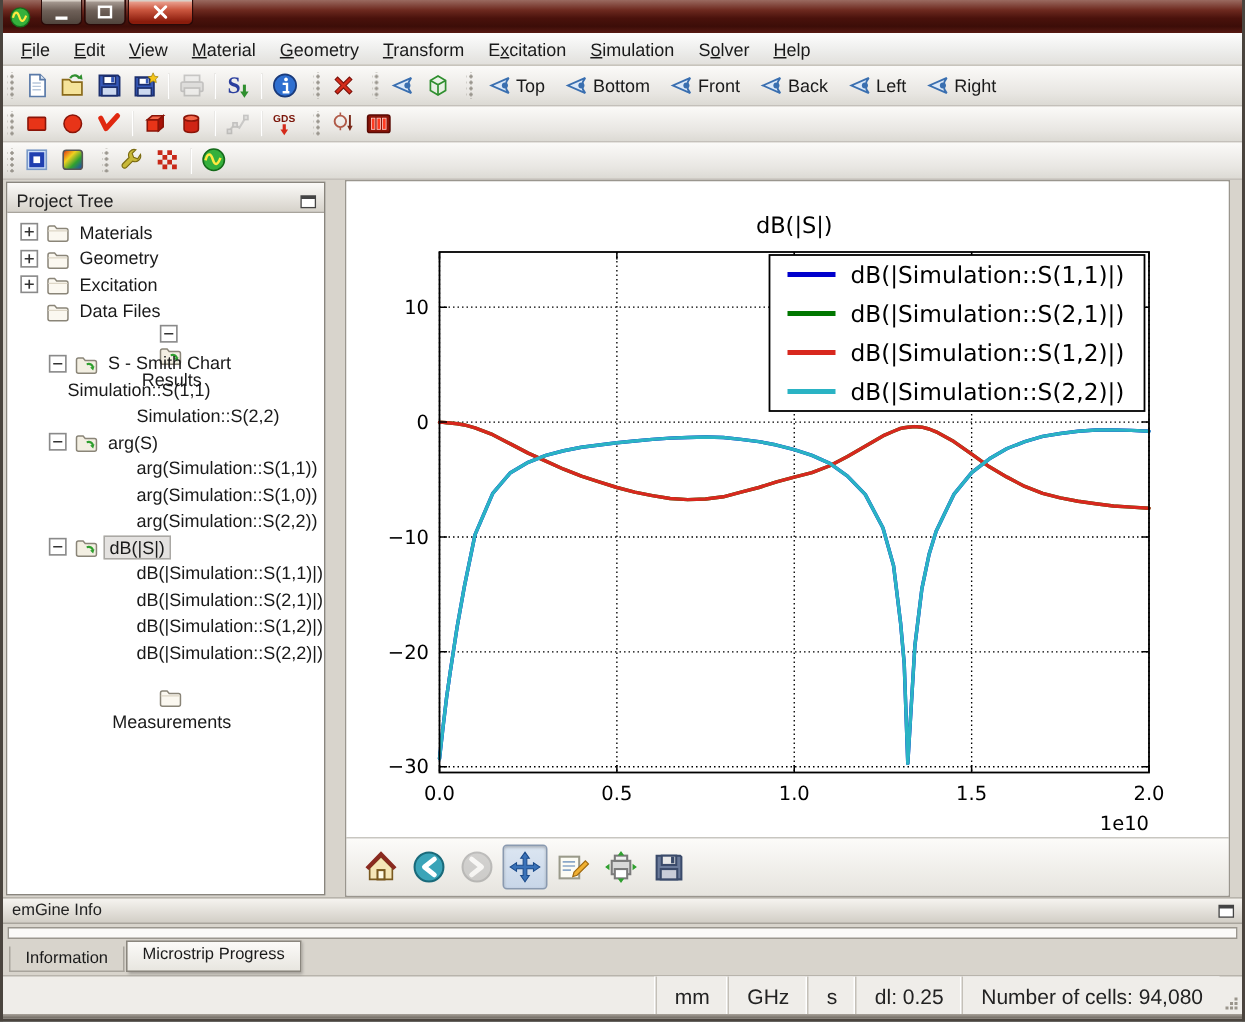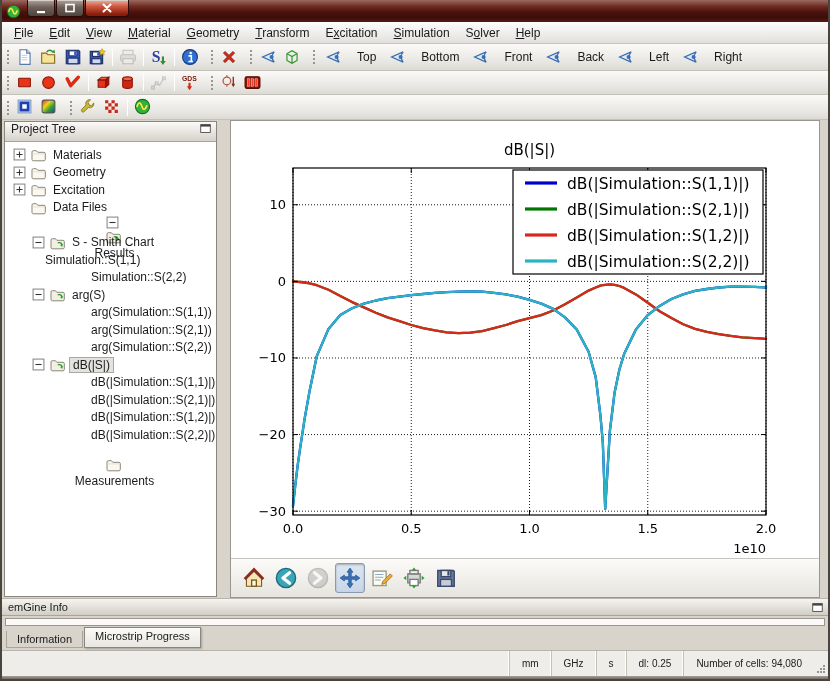--- a/index.html
+++ b/index.html
@@ -27,29 +27,29 @@
   .toolbar{display:flex;align-items:center;background:linear-gradient(to bottom,#fbfaf8,#e8e6e2 70%,#dcdad4);
     border-bottom:1px solid #c4c0ba;padding-left:2px;}
   .tb-row1{height:27px;} .tb-row2{height:24px;} .tb-row3{height:25px;}
   .tb-group{display:flex;align-items:center;height:100%;padding-right:6px;}
   .tb-grip{width:5px;height:70%;margin:0 3px 0 1px;
     background-image:radial-gradient(circle,#9a968e 1px,transparent 1.2px);background-size:4px 4px;background-position:1px 1px;}
   .tb-btn{width:24px;height:22px;display:flex;align-items:center;justify-content:center;border:1px solid transparent;border-radius:2px;}
   .tb-btn svg{width:17px;height:17px;display:block;}
   .tb-row1 .tb-btn svg{width:18px;height:18px;}
   .tb-btn.labeled{width:auto;padding:0 6px 0 4px;}
-  .tb-btn.labeled .tb-label{font-size:12px;color:#1a1a1a;margin-left:15px;}
+  .tb-btn.labeled .tb-label{font-size:12px;color:#1a1a1a;margin-left:2px;}
   .tb-btn.disabled{opacity:.42;filter:grayscale(1);}
   .tb-sep{width:1px;height:17px;background:#b4b0a8;border-right:1px solid #fff;margin:0 3px;}
   
   .main{display:flex;height:478px;background:#d8d4cc;}
   .tree-wrap{width:216px;padding:1px 1px 1px 2px;}
   .panel{border:1px solid #8a867e;background:#fff;height:100%;display:flex;flex-direction:column;}
   .panel-header{height:20px;background:linear-gradient(to bottom,#fbfaf8,#d6d2ca);border-bottom:1px solid #a8a49c;
-    display:flex;align-items:flex-start;font-size:12px;color:#222;padding:0 4px 0 6px;}
+    display:flex;align-items:flex-end;font-size:12px;color:#222;padding:0 4px 0 6px;}
   .panel-header .ph-label{flex:1;}
   .float-icon{width:13px;height:13px;}
   .tree-body{flex:1;overflow:hidden;padding-top:4px;background:#fff;}
   .tree-row{height:17.5px;display:flex;align-items:center;font-size:12px;color:#1a1a1a;white-space:nowrap;}
   .tree-exp{width:13px;height:13px;flex:0 0 13px;margin-right:4px;}
   .tree-exp svg{display:block;}
   .tree-ico{width:17px;height:15px;flex:0 0 17px;margin-right:3px;}
   .tree-ico svg{width:17px;height:15px;display:block;}
   .tree-label{padding:0 3px;}
   .tree-label.selected{background:#e4e2e0;border:1px solid #aaa8a4;}
@@ -68,21 +68,21 @@
   .info-header{height:18px;background:linear-gradient(to bottom,#f6f4f0,#d2cec6);border-top:1px solid #b8b4ac;border-bottom:1px solid #a8a49c;
     display:flex;align-items:center;font-size:11px;color:#222;padding:0 4px 0 6px;}
   .info-header .ph-label{flex:1;}
   .info-strip{height:8px;margin:2px 3px 0 3px;border:1px solid #9a968e;background:#fbfaf8;}
   .tabs{display:flex;align-items:flex-end;height:22px;padding-left:4px;}
   .tab{font-size:11px;color:#1a1a1a;padding:2px 10px 3px 10px;margin-right:1px;}
   .tab.inactive{background:#d8d4cc;border:1px solid #a8a49c;border-top:none;height:17px;}
   .tab.active{background:linear-gradient(to bottom,#fbfaf8,#e8e6e0);border:1px solid #8a867e;height:21px;
     box-shadow:1px 1px 2px rgba(0,0,0,.25);position:relative;}
   
-  .statusbar{height:26px;background:#efede9;border-top:1px solid #b8b4ac;display:flex;align-items:stretch;font-size:10px;color:#222;}
+  .statusbar{height:26px;background:#efede9;border-top:1px solid #b8b4ac;display:flex;align-items:stretch;font-size:14px;color:#222;}
   .status-cell{display:flex;align-items:center;padding:0 12px;border-left:1px solid #c4c0b8;box-shadow:-1px 0 0 #fff;}
   .status-filler{flex:1;}
   .status-grip{width:14px;display:flex;align-items:flex-end;justify-content:flex-end;padding:0 2px 2px 0;}
   .bottom-frame{height:3px;background:linear-gradient(to bottom,#a8a29a,#6e6860);}
 </style>
 </head>
 <body>
 
 <div class="window">
 
@@ -559,21 +559,21 @@
               <span class="tree-label">arg(S)</span>
             </div>
             <div class="tree-row" style="padding-left: 46px; text-align: right;">
               <span class="tree-exp"></span>
               <span class="tree-ico"></span>
               <span class="tree-label">arg(Simulation::S(1,1))</span>
             </div>
             <div class="tree-row" style="padding-left: 46px;">
               <span class="tree-exp"></span>
               <span class="tree-ico"></span>
-              <span class="tree-label">arg(Simulation::S(2,1))</span>
+              <span class="tree-label">arg(Simulation::S(1,0))</span>
             </div>
             <div class="tree-row" style="padding-left: 46px;">
               <span class="tree-exp"></span>
               <span class="tree-ico"></span>
               <span class="tree-label">arg(Simulation::S(2,2))</span>
             </div>
             <div class="tree-row" style="padding-left: 27px;">
               <span class="tree-exp">
                 <svg xmlns="http://www.w3.org/2000/svg" viewBox="0 0 12 12" width="100%" height="100%">
                   <rect x="1" y="1" width="10" height="10" fill="#fff" stroke="#8a8a8a"></rect>

